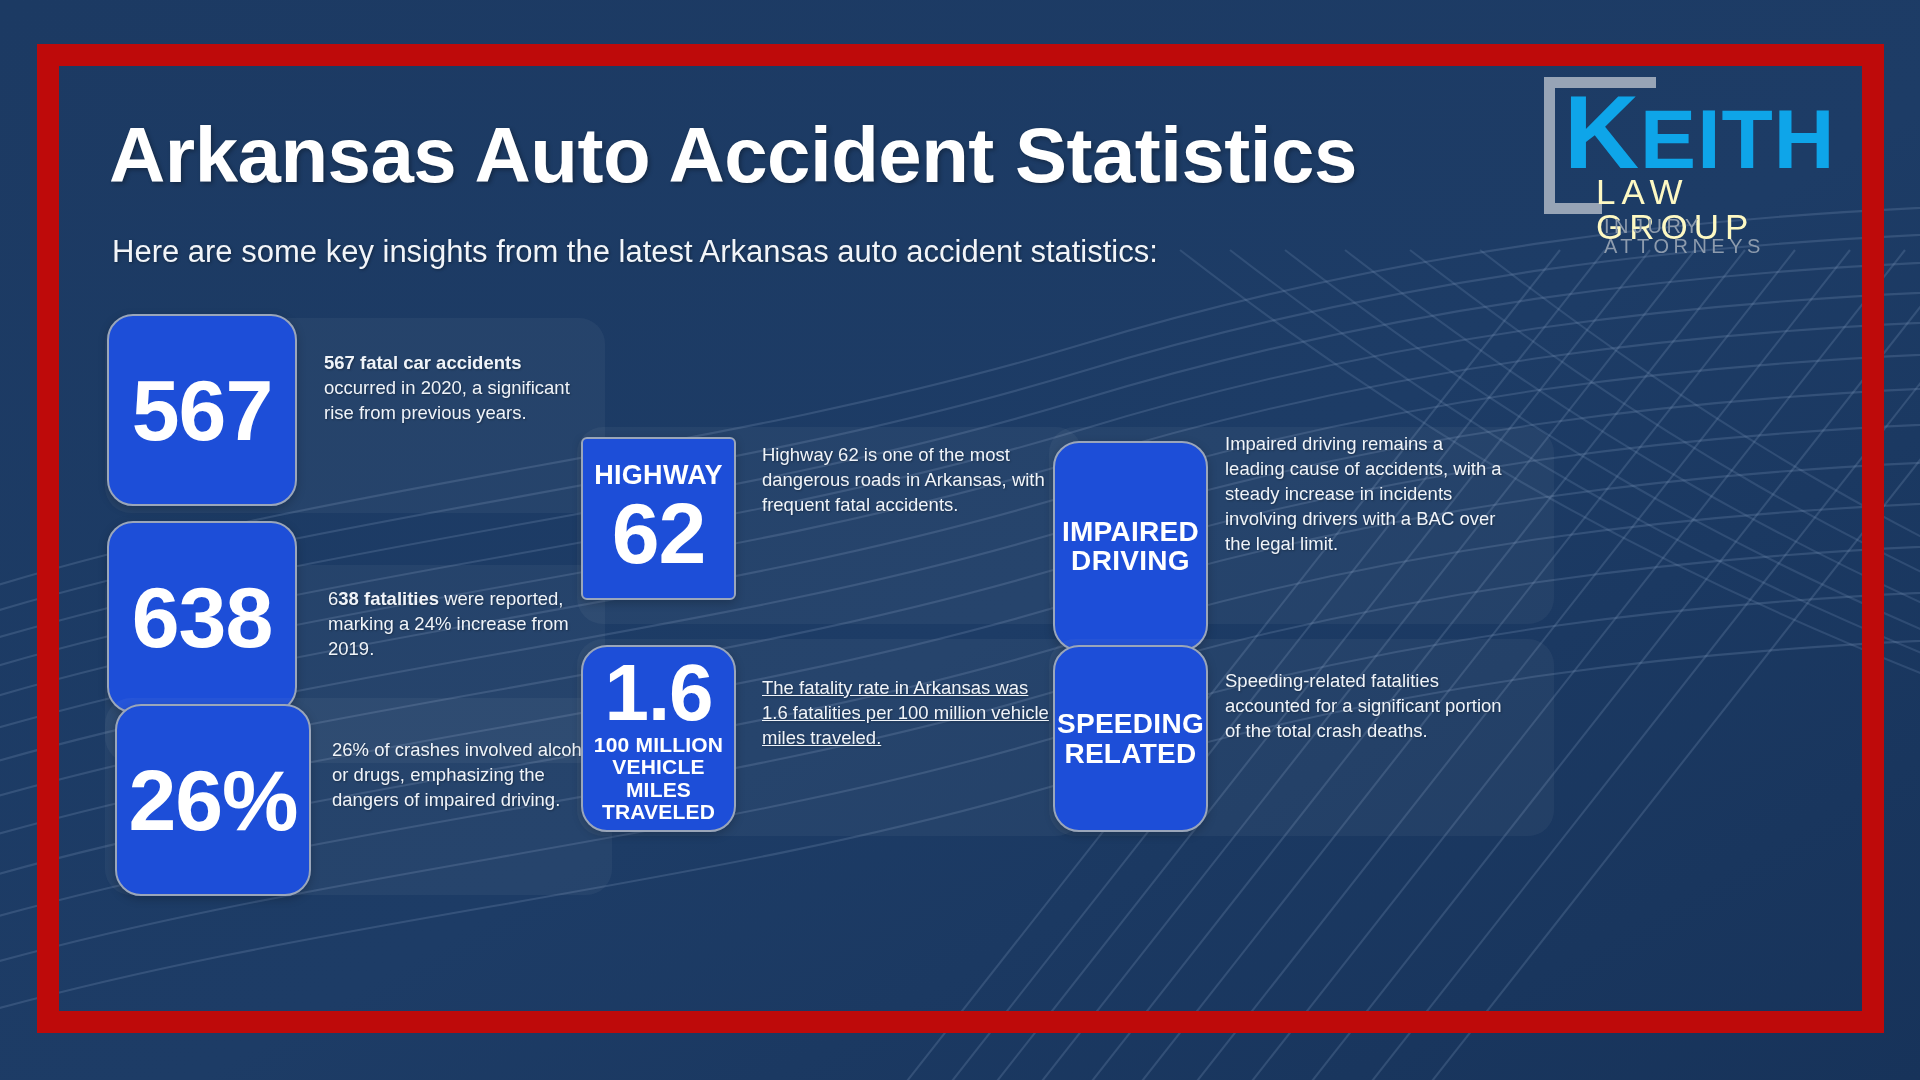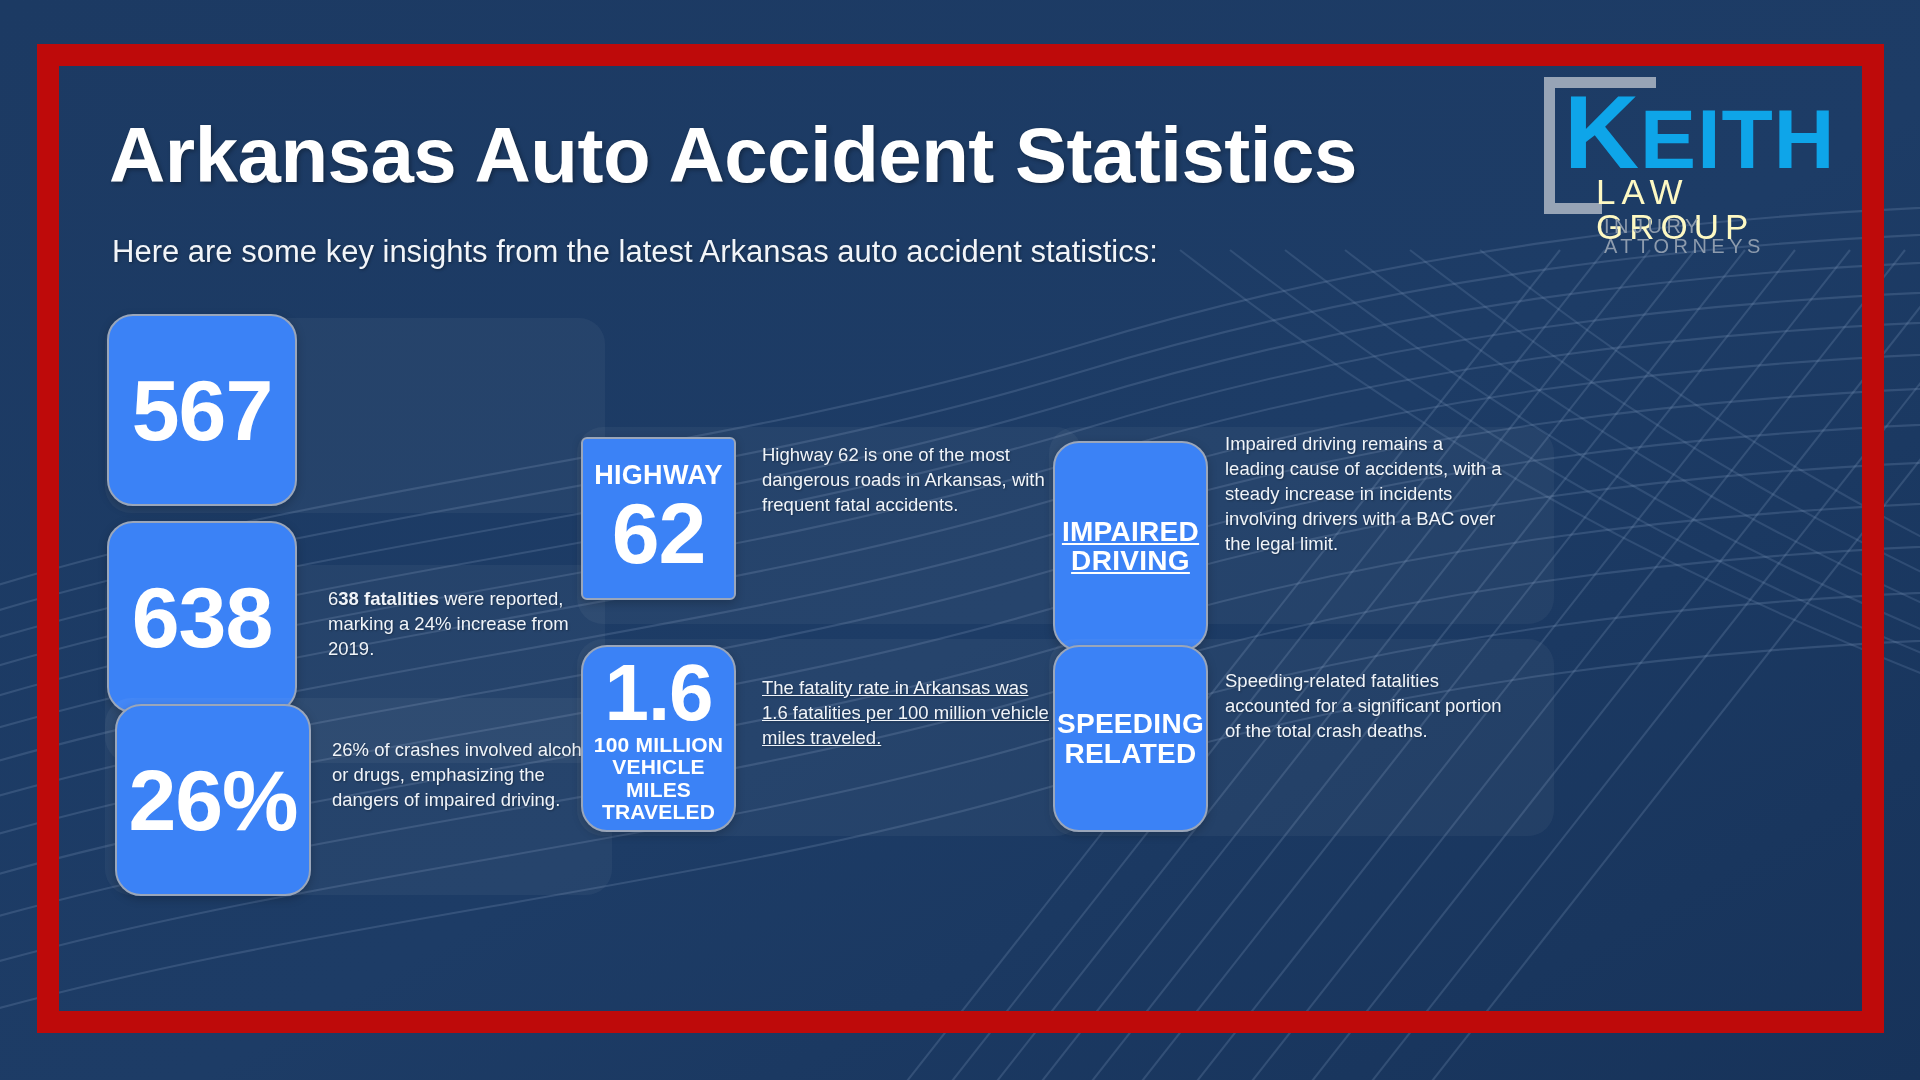--- a/index.html
+++ b/index.html
@@ -117,21 +117,21 @@
   }
 
   
   .panel{
     position:absolute;
     background:rgba(255,255,255,.045);
     border-radius:26px;
   }
   .tile{
     position:absolute;
-    background:#3b82f6;
+    background:#1d4ed8;
     border:2px solid #9aa6ba;
     border-radius:26px;
     display:flex;
     flex-direction:column;
     align-items:center;
     justify-content:center;
     color:#fff;
     text-align:center;
     box-shadow:0 3px 10px rgba(0,0,0,.22);
   }
@@ -232,20 +232,21 @@
       <div class="logo-bracket"></div>
       <div class="logo-keith"><span class="cap">K</span><span>EITH</span></div>
       <div class="logo-lawgroup">LAW GROUP</div>
       <div class="logo-injury">INJURY ATTORNEYS</div>
     </div>
 
     <div class="panel" style="left:68px; top:274px; width:500px; height:195px;"></div>
     <div class="tile" style="left:70px; top:270px; width:190px; height:192px;">
       <div class="big">567</div>
     </div>
+    <div class="desc" style="left:287px; top:307px; width:265px; font-size:18.5px;"><b>567 fatal car accidents</b><span> occurred in 2020, a significant rise from previous years.</span></div>
 
     <div class="panel" style="left:68px; top:521px; width:500px; height:198px;"></div>
     <div class="tile" style="left:70px; top:477px; width:190px; height:192px;">
       <div class="big">638</div>
     </div>
     <div class="desc" style="left:291px; top:543px; width:290px; font-size:18.5px;"><span>6</span><b>38 fatalities</b><span> were reported, marking a 24% increase from 2019.</span></div>
 
     <div class="panel" style="left:68px; top:654px; width:507px; height:197px;"></div>
     <div class="tile" style="left:78px; top:660px; width:196px; height:192px;">
       <div class="big">26%</div>
@@ -260,21 +261,21 @@
     <div class="desc" style="left:725px; top:399px; width:290px; font-size:18.5px;"><span>Highway 62 is one of the most dangerous roads in Arkansas, with frequent fatal accidents.</span></div>
 
     <div class="panel" style="left:540px; top:595px; width:505px; height:197px;"></div>
     <div class="tile" style="left:544px; top:601px; width:155px; height:187px; padding:18px 4px;">
       <div class="big small-num">1.6</div>
       <div class="sub-label">100 MILLION VEHICLE MILES TRAVELED</div>
     </div>
     <div class="desc" style="left:725px; top:632px; width:295px; font-size:18.5px;text-decoration:underline;"><span>The fatality rate in Arkansas was 1.6 fatalities per 100 million vehicle miles traveled.</span></div>
 
     <div class="panel" style="left:1012px; top:383px; width:505px; height:197px;"></div>
-    <div class="tile" style="left:1016px; top:397px; width:155px; height:210px;text-decoration:underline;">
+    <div class="tile" style="left:1016px; top:397px; width:155px; height:210px;">
       <div class="cap-label">IMPAIRED DRIVING</div>
     </div>
     <div class="desc" style="left:1188px; top:388px; width:280px; font-size:18.5px;"><span>Impaired driving remains a leading cause of accidents, with a steady increase in incidents involving drivers with a BAC over the legal limit.</span></div>
 
     <div class="panel" style="left:1012px; top:595px; width:505px; height:197px;"></div>
     <div class="tile" style="left:1016px; top:601px; width:155px; height:187px;">
       <div class="cap-label">SPEEDING RELATED</div>
     </div>
     <div class="desc" style="left:1188px; top:625px; width:290px; font-size:18.5px;"><span>Speeding-related fatalities accounted for a significant portion of the total crash deaths.</span></div>
 

